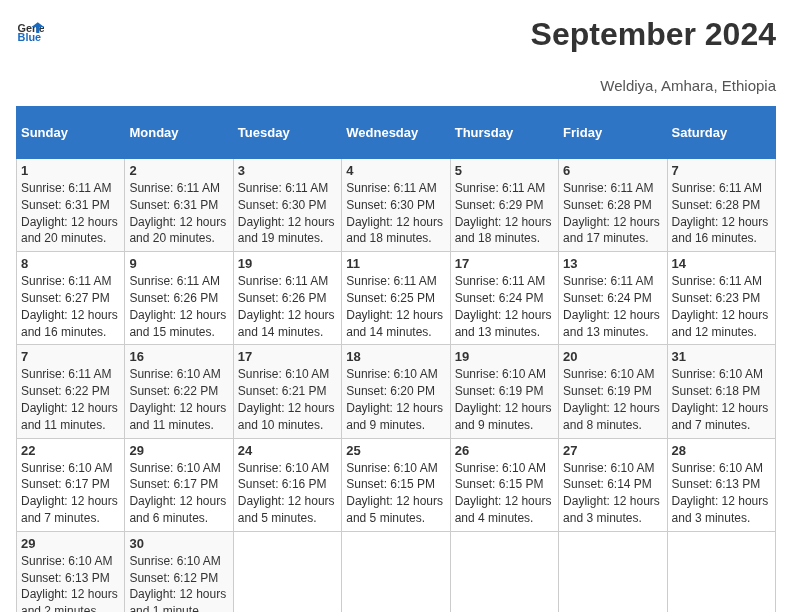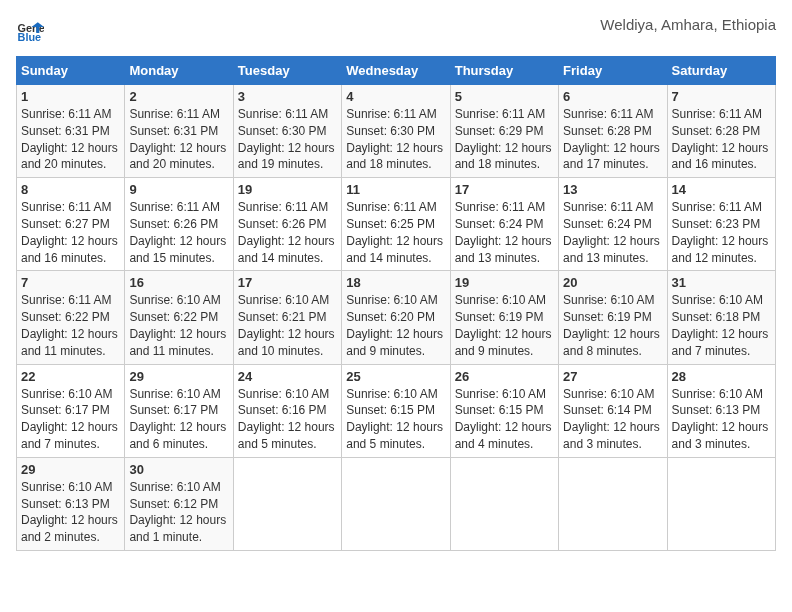--- a/index.html
+++ b/index.html
@@ -29,30 +29,31 @@
       text-align: right;
     }
     .month-title {
       font-size: 32px;
       font-weight: bold;
       color: #333;
     }
     .location {
       font-size: 15px;
       color: #555;
+      margin-top: 24px;
     }
     table {
       width: 100%;
       border-collapse: collapse;
       font-size: 11px;
     }
     thead th {
       background-color: #2e75c6;
       color: #fff;
-      padding: 6px 4px;
+      padding: 18px 4px;
       text-align: left;
       font-size: 13px;
       font-weight: bold;
       border: 1px solid #2e75c6;
     }
     tbody td {
       border: 1px solid #ccc;
       vertical-align: top;
       padding: 4px;
       height: 80px;
@@ -84,20 +85,21 @@
 
 <div class="header">
   <div class="logo">
     <svg class="logo-icon" viewBox="0 0 36 36">
       <text x="2" y="20" font-size="14" font-weight="bold" fill="#333">General</text>
       <text x="2" y="32" font-size="14" font-weight="bold" fill="#1a6bbf">Blue</text>
       <polygon points="28,8 36,14 30,14 30,22 26,22 26,14 20,14" fill="#1a6bbf"></polygon>
     </svg>
   </div>
   <div class="title-block">
+    <div class="month-title">September 2024</div>
     <div class="location">Weldiya, Amhara, Ethiopia</div>
   </div>
 </div>
 
 <table>
   <thead>
     <tr>
     <th>Sunday</th>
         <th>Monday</th>
         <th>Tuesday</th>

